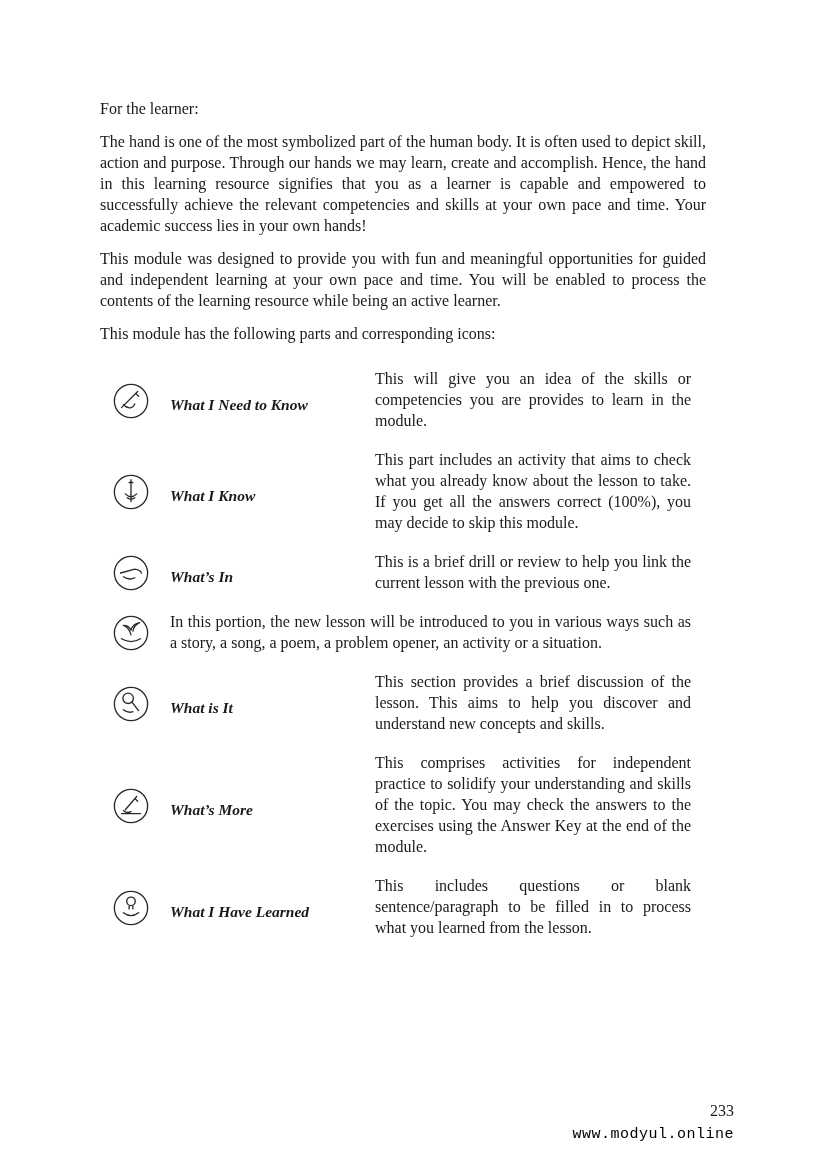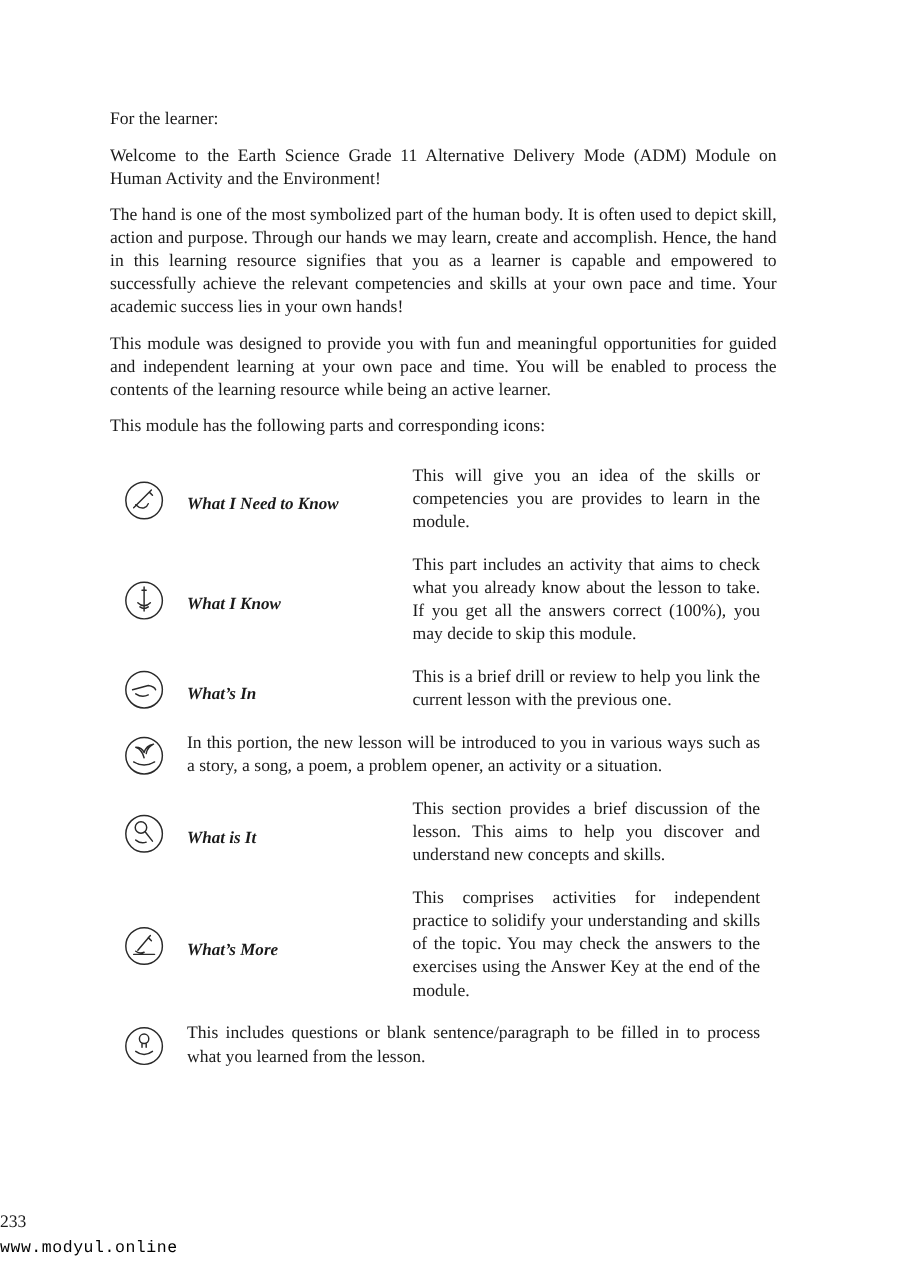--- a/index.html
+++ b/index.html
@@ -76,42 +76,41 @@
     line-height: 21px;
     text-align: justify;
     padding-right: 15px;
     box-sizing: border-box;
   }
   .footer {
     position: absolute;
     left: 0;
     bottom: 26px;
     width: 734px;
-    text-align: left;
+    text-align: right;
   }
   .page-number {
     font-size: 16px;
     color: #1a1a1a;
     margin-bottom: 6px;
   }
   .watermark {
     font-family: Liberation Mono, monospace;
     font-size: 15px;
     color: #000000;
     letter-spacing: 0.5px;
   }
 </style>
 </head>
 <body>
 
 <div class="page">
 
   <p class="para salutation">For the learner:</p>
 
-  <p class="para">Welcome to the Earth Science Grade 11 Alternative Delivery Mode (ADM) Module on Human Activity and the Environment!</p>
 
   <p class="para">The hand is one of the most symbolized part of the human body. It is often used to depict skill, action and purpose. Through our hands we may learn, create and accomplish. Hence, the hand in this learning resource signifies that you as a learner is capable and empowered to successfully achieve the relevant competencies and skills at your own pace and time. Your academic success lies in your own hands!</p>
 
   <p class="para">This module was designed to provide you with fun and meaningful opportunities for guided and independent learning at your own pace and time. You will be enabled to process the contents of the learning resource while being an active learner.</p>
 
   <p class="para">This module has the following parts and corresponding icons:</p>
 
   <div class="parts-table">
 
     <div class="part-row">
@@ -199,20 +198,21 @@
     <div class="part-row">
       <div class="icon-cell">
         <span class="icon">
           <svg viewBox="0 0 40 40">
             <circle cx="20" cy="20" r="17.5"></circle>
             <circle cx="20" cy="13" r="4.5"></circle>
             <path d="M18 18 L18 21 M22 18 L22 21 M12 25 q8 6 16 0"></path>
           </svg>
         </span>
       </div>
+      <div class="label-cell">What I Have Learned</div>
       <div class="desc-cell">This includes questions or blank sentence/paragraph to be filled in to process what you learned from the lesson.</div>
     </div>
 
   </div>
 
   <div class="footer">
     <div class="page-number">233</div>
     <div class="watermark">www.modyul.online</div>
   </div>
 

